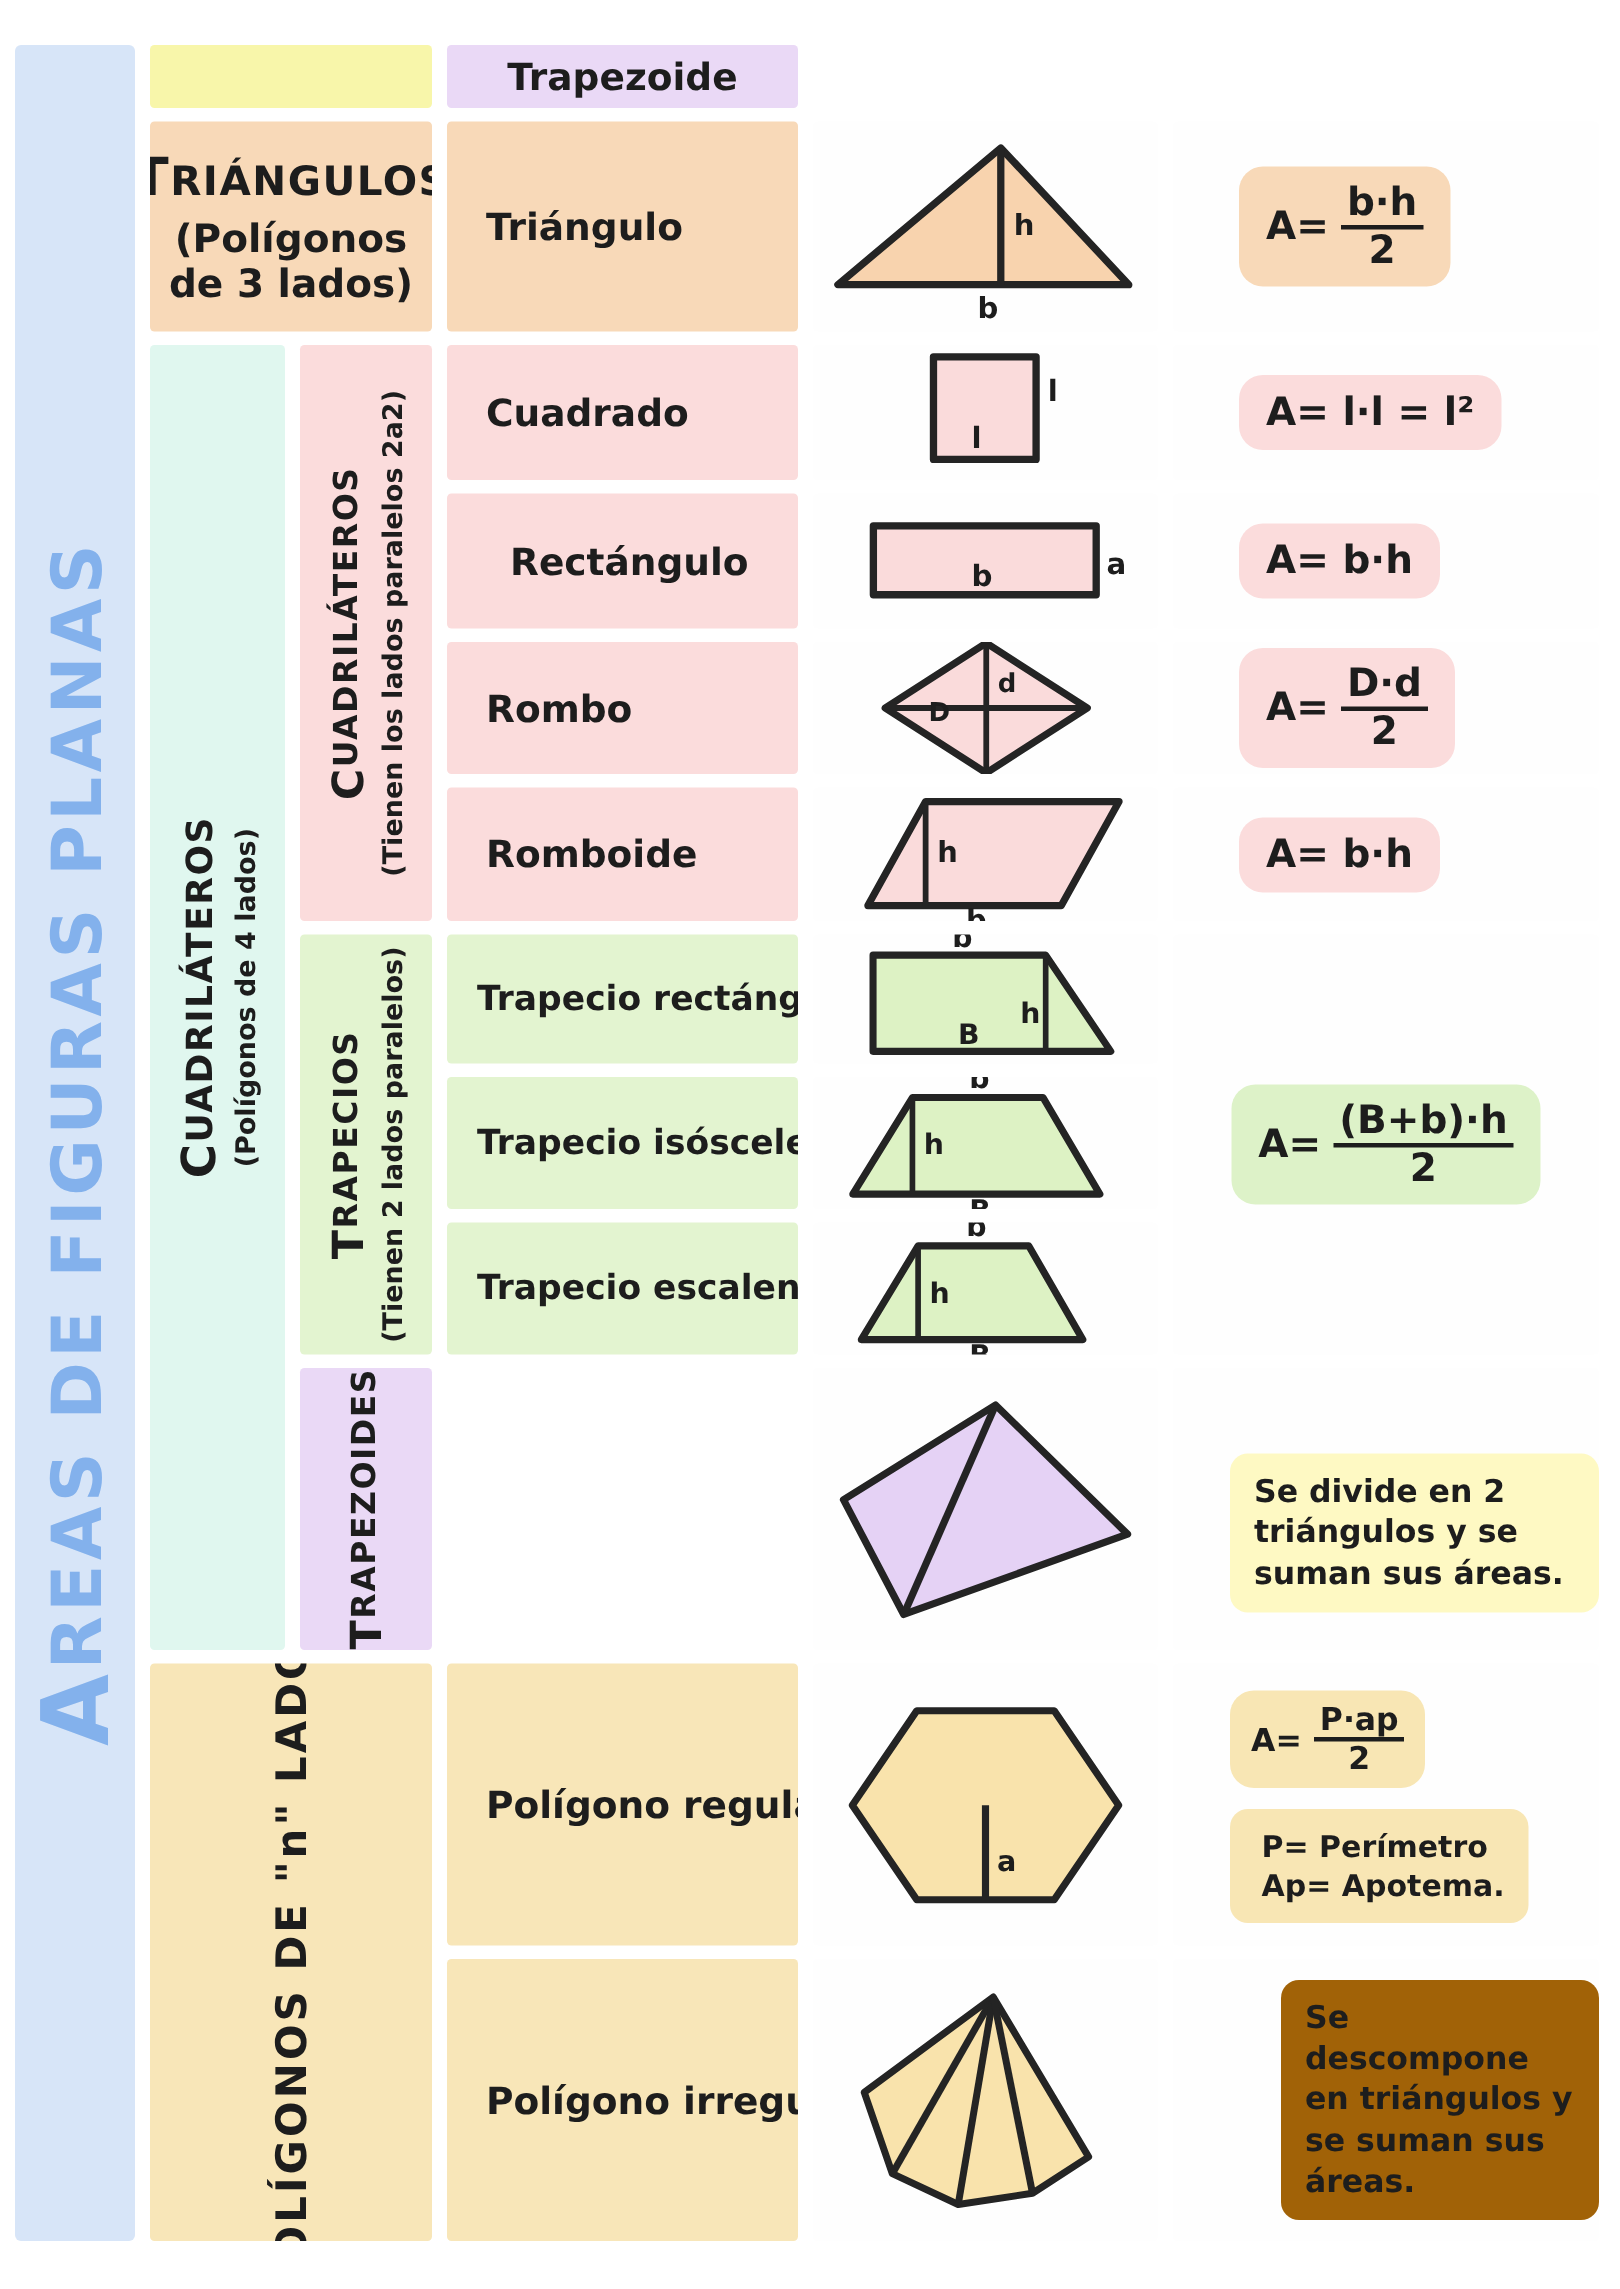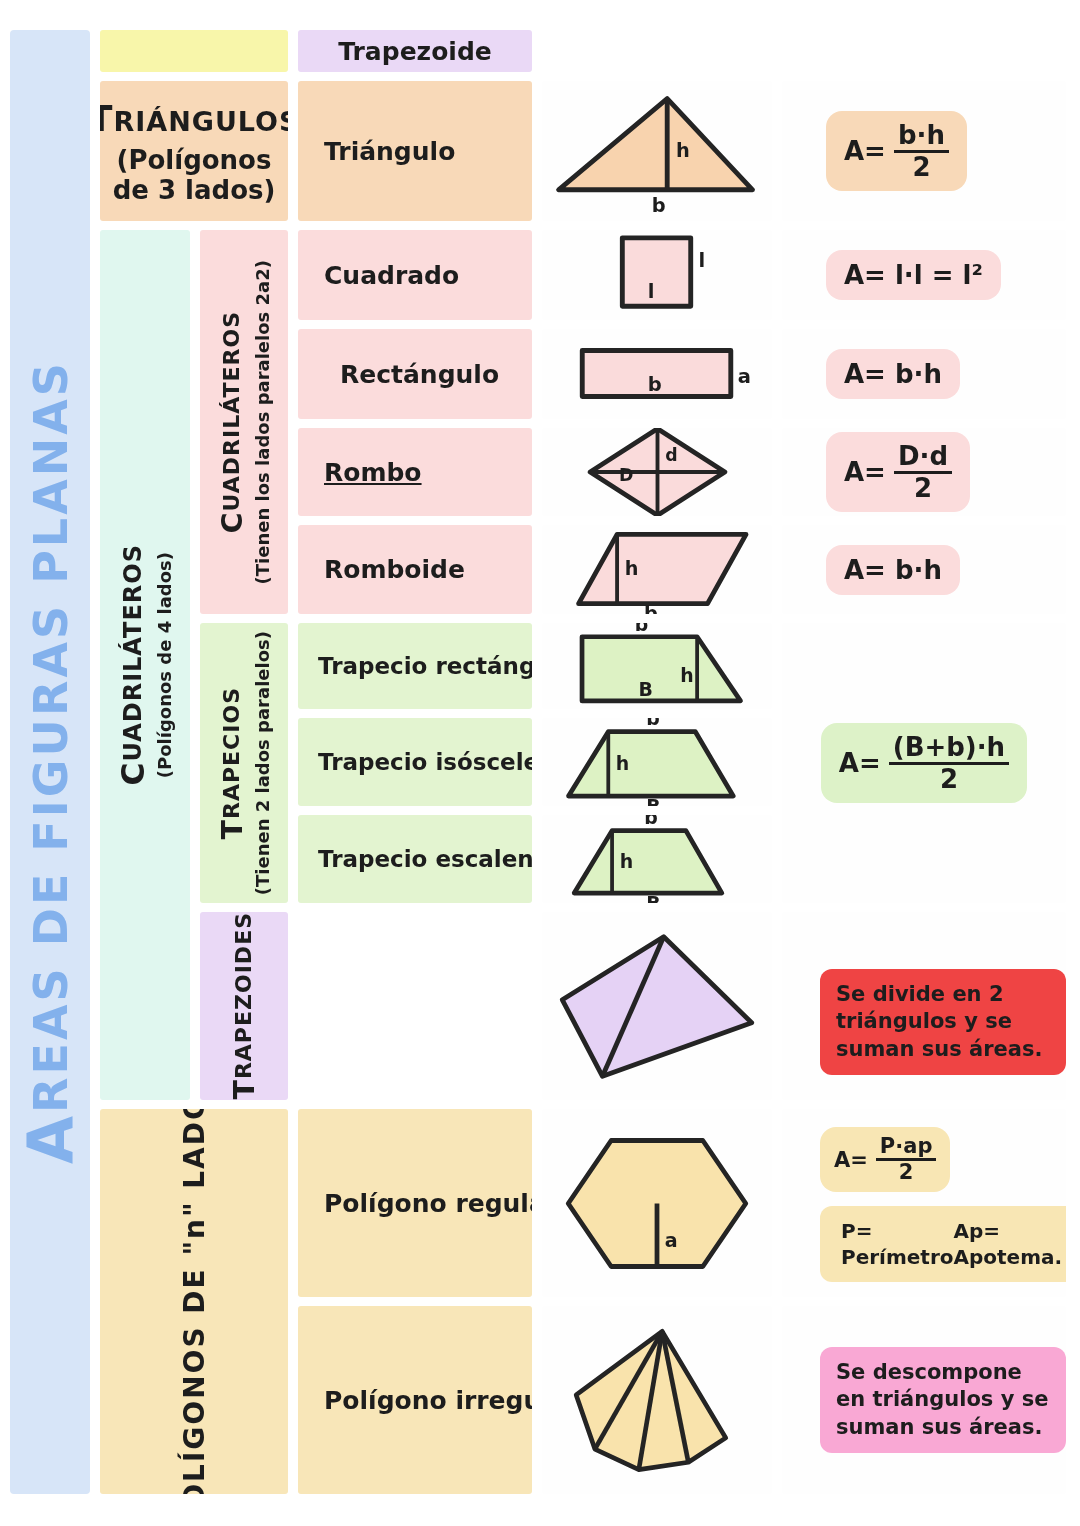--- a/index.html
+++ b/index.html
@@ -29,21 +29,21 @@
   .vbig{font-size:28px;letter-spacing:2px;}
   .name-cell{justify-content:flex-start;padding-left:26px;font-weight:bold;font-size:25px;white-space:nowrap;}
   .name-sm{font-size:23px;padding-left:20px;}
   .area-cell{justify-content:flex-start;padding-left:44px;}
   .blob{border-radius:16px;padding:10px 18px;font-weight:bold;font-size:26px;display:inline-flex;align-items:center;gap:8px;}
   .blob-sm{font-size:21px;padding:8px 14px;}
   .frac{display:inline-flex;flex-direction:column;align-items:center;line-height:1.1;}
   .frac .num{border-bottom:3px solid #1d1d1d;padding:0 4px;}
   .note-blob{border-radius:12px;padding:12px 16px;font-weight:bold;font-size:21px;line-height:1.3;max-width:252px;}
   .col-area{flex-direction:column;align-items:flex-start;justify-content:flex-start;padding-top:18px;gap:14px;}
-  .notes{display:flex;font-size:20px;line-height:1.3;padding-left:21px;}
+  .notes{display:flex;flex-direction:column;font-size:20px;line-height:1.3;padding-left:21px;}
   svg{display:block;}
   svg text{font-family:"DejaVu Sans",sans-serif;font-weight:bold;font-size:20px;fill:#1d1d1d;}
 </style>
 </head>
 <body>
 
 <div class="frame"></div>
 <div class="poster">
 
   <div class="banner">
@@ -114,21 +114,21 @@
       <svg width="215" height="86" viewBox="0 0 220 88">
         <rect x="33" y="20" width="152" height="47" fill="#fadbdb" stroke="#242424" stroke-width="5" stroke-linejoin="round"></rect>
         <text x="100" y="61">b</text>
         <text x="192" y="53">a</text>
       </svg>
     </div>
     <div class="cell white area-cell" style="grid-column:5;grid-row:4;">
       <span class="blob pink">A= b·h</span>
     </div>
 
-    <div class="cell pink name-cell" style="grid-column:3;grid-row:5;text-decoration:underline;">
+    <div class="cell pink name-cell" style="grid-column:3;grid-row:5;">
       <span>Rombo</span>
     </div>
     <div class="cell white" style="grid-column:4;grid-row:5;">
       <svg width="215" height="102" viewBox="0 0 220 106">
         <polygon points="40,53 110,8 180,53 110,98" fill="#fadbdb" stroke="#242424" stroke-width="5" stroke-linejoin="round"></polygon>
         <line x1="40" y1="53" x2="180" y2="53" stroke="#242424" stroke-width="4"></line>
         <line x1="110" y1="8" x2="110" y2="98" stroke="#242424" stroke-width="4"></line>
         <text x="118" y="42" style="font-size:18px;">d</text>
         <text x="70" y="62" style="font-size:18px;">D</text>
       </svg>
@@ -220,21 +220,21 @@
     <div class="cell purple name-cell" style="justify-content:center;padding-left:0;">
       <span>Trapezoide</span>
     </div>
     <div class="cell white" style="grid-column:4;grid-row:10;">
       <svg width="220" height="165" viewBox="0 0 230 170">
         <polygon points="16,78 122,12 214,102 58,158" fill="#e5d2f5" stroke="#242424" stroke-width="5" stroke-linejoin="round"></polygon>
         <line x1="122" y1="12" x2="58" y2="158" stroke="#242424" stroke-width="5"></line>
       </svg>
     </div>
     <div class="cell white area-cell" style="grid-column:5;grid-row:10;padding-left:38px;">
-      <span class="note-blob purple" style="background:#ef4444;margin-top:32px;">Se divide en 2 triángulos y se suman sus áreas.</span>
+      <span class="note-blob purple" style="background:#fef9c3;margin-top:32px;">Se divide en 2 triángulos y se suman sus áreas.</span>
     </div>
 
     <div class="cell tan" style="grid-column:1/span 2;grid-row:11/span 2;">
       <span class="vtext vbig">POLÍGONOS DE "n" LADOS</span>
     </div>
 
     <div class="cell tan name-cell" style="grid-column:3;grid-row:11;">
       <span>Polígono regular</span>
     </div>
     <div class="cell white" style="grid-column:4;grid-row:11;">
@@ -263,17 +263,17 @@
     </div>
     <div class="cell white" style="grid-column:4;grid-row:12;">
       <svg width="215" height="165" viewBox="0 0 230 172">
         <polygon points="120,12 28,80 48,138 95,160 148,152 188,126" fill="#f9e3ac" stroke="#242424" stroke-width="5" stroke-linejoin="round"></polygon>
         <line x1="120" y1="12" x2="48" y2="138" stroke="#242424" stroke-width="5"></line>
         <line x1="120" y1="12" x2="95" y2="160" stroke="#242424" stroke-width="5"></line>
         <line x1="120" y1="12" x2="148" y2="152" stroke="#242424" stroke-width="5"></line>
       </svg>
     </div>
     <div class="cell white area-cell" style="grid-column:5;grid-row:12;padding-left:38px;">
-      <span class="note-blob tan" style="background:#f9a8d4;">Se descompone en triángulos y se suman sus áreas.</span>
+      <span class="note-blob tan" style="background:#a16207;margin-left:34px;">Se descompone en triángulos y se suman sus áreas.</span>
     </div>
 
   </div>
 </div>
 
 </body></html>

